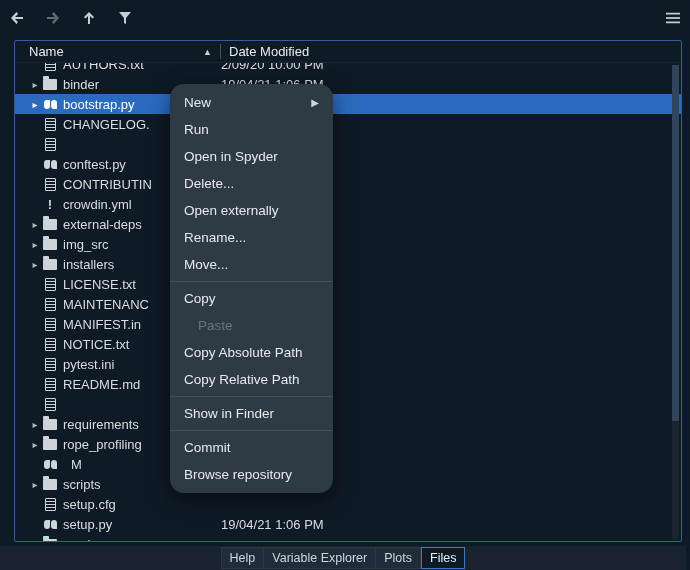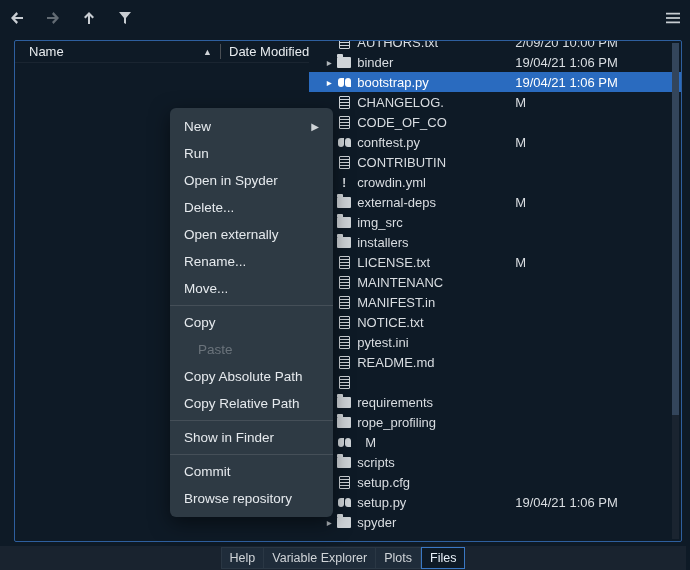--- a/index.html
+++ b/index.html
@@ -21,21 +21,21 @@
   .toolbar .spacer { flex: 1; }
   .toolbar svg { fill: #c8cdd2; }
   .tb-btn { width: 14px; height: 14px; display: flex; align-items: center; justify-content: center; cursor: pointer; }
   .panel {
     position: absolute;
     left: 14px; right: 8px; top: 40px; bottom: 28px;
     border: 1px solid #2e5f9e;
     border-radius: 2px;
     background: #0e1a26;
     display: flex;
-    flex-direction: row;
+    flex-direction: column;
     overflow: hidden;
   }
   .header-row {
     display: flex;
     height: 22px;
     font-size: 13px;
     color: #e8ecef;
     border-bottom: 1px solid rgba(255,255,255,0.05);
   }
   .col-name {
@@ -127,24 +127,24 @@
     position: absolute;
     left: 0; right: 0;
     top: 0; height: 75%;
     background: #33455b;
     border-radius: 0;
   }
   
   .ctx {
     position: absolute;
     left: 170px;
-    top: 108px;
+    top: 84px;
     width: 163px;
     background: #2e3a44;
-    border-radius: 6px;
+    border-radius: 14px;
     box-shadow: 0 6px 20px rgba(0,0,0,0.5);
     padding: 5px 0;
     z-index: 10;
     color: #e6eaee;
     font-size: 13.5px;
   }
   .ctx-item {
     padding: 6px 14px;
     display: flex;
     align-items: center;
@@ -259,21 +259,20 @@
           <span class="i-md"></span>
         </span>
         <span class="name">CHANGELOG.</span>
         <span class="date">M</span>
       </div>
       <div class="row">
         <span class="arrow none">▸</span>
         <span class="icon">
           <span class="i-md"></span>
         </span>
-        <span class="name">CODE_OF_CO</span>
         <span class="date"></span>
       </div>
       <div class="row">
         <span class="arrow none">▸</span>
         <span class="icon">
           <span class="i-py"></span>
         </span>
         <span class="name">conftest.py</span>
         <span class="date">M</span>
       </div>

